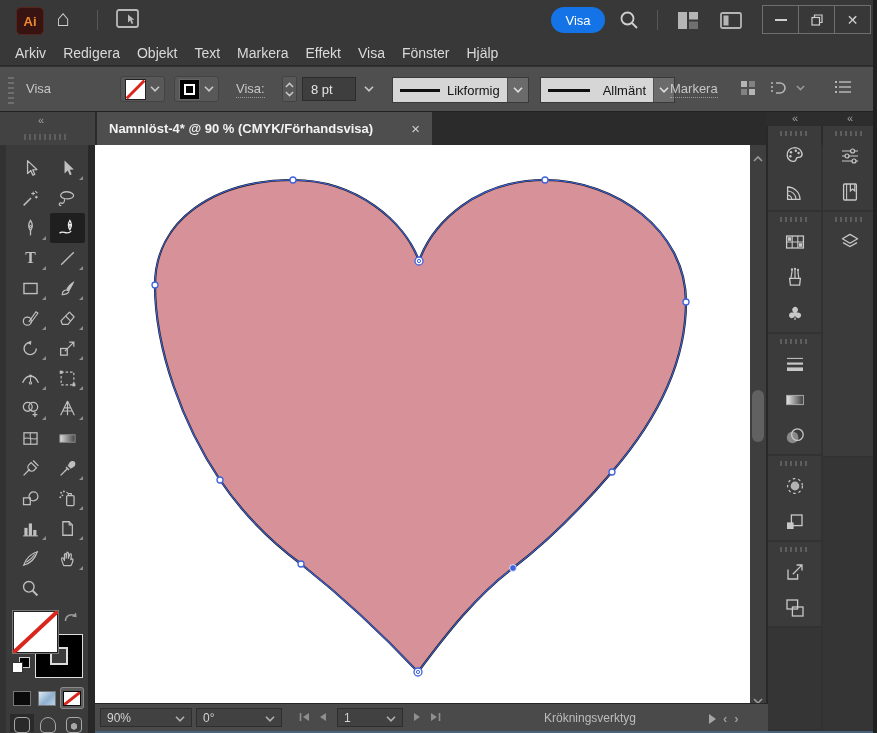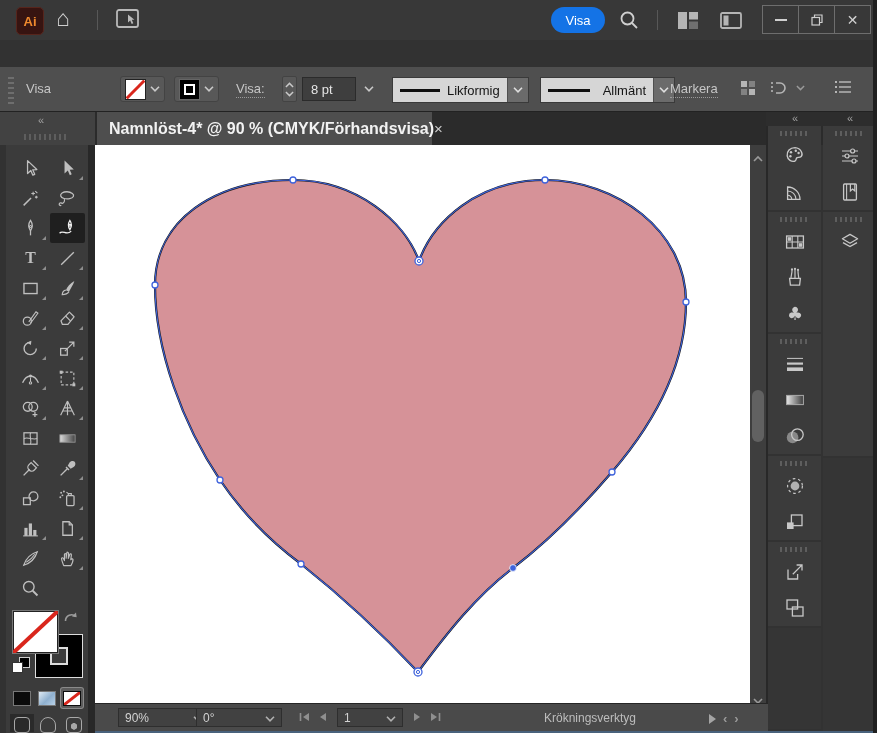--- a/index.html
+++ b/index.html
@@ -54,21 +54,21 @@
   .cb-icon{position:absolute;top:13px;color:#b5b5b5;}
   
   .tabrow{position:absolute;left:0;top:112px;width:877px;height:33px;background:#2b2b2b;}
   .leftstrip{position:absolute;left:0;top:0;width:95px;height:33px;background:#424242;}
   .collapse{font-size:11px;color:#a0a0a0;letter-spacing:1px;}
   .leftstrip .collapse{position:absolute;left:38px;top:2px;}
   .leftstrip .grip{position:absolute;left:24px;top:22px;width:44px;height:6px;
       background:repeating-linear-gradient(90deg,#5e5e5e 0 2px,transparent 2px 5px);}
   .doc-tab{position:absolute;left:97px;top:0;width:335px;height:33px;background:#4e4e4e;display:flex;
            align-items:center;padding:0 12px;box-sizing:border-box;}
-  .doc-tab .ttl{font-size:16px;font-weight:600;color:#f2f2f2;white-space:nowrap;}
+  .doc-tab .ttl{font-size:13px;font-weight:600;color:#f2f2f2;white-space:nowrap;}
   .doc-tab .cls{margin-left:auto;font-size:15px;color:#cfcfcf;}
   
   .edge-gap{position:absolute;background:#282828;}
   .toolbar{position:absolute;left:6px;top:145px;width:82px;height:588px;background:#3b3b3b;z-index:2;}
   #tools{position:absolute;left:7px;top:8px;display:grid;grid-template-columns:35px 35px;grid-auto-rows:30px;gap:0 2px;}
   .tool{position:relative;display:flex;align-items:center;justify-content:center;color:#bfbfbf;border-radius:2px;}
   .tool svg{width:19px;height:19px;}
   .tool.active{background:#1f1f1f;color:#f0f0f0;}
   .tool.sub:after{content:"";position:absolute;right:2px;bottom:3px;border-left:4px solid transparent;
                   border-bottom:4px solid #8d8d8d;}
@@ -173,20 +173,31 @@
             <path d="M3.5 3.5 V1 H11 V8.5 H8.5" fill="none" stroke="#cfcfcf" stroke-width="1.2"></path>
             <rect x="1" y="3.5" width="7.5" height="7.5" fill="none" stroke="#cfcfcf" stroke-width="1.2"></rect>
           </svg>
       </div>
       <div class="winbtn">
           <span class="close-glyph">✕</span>
         </div>
     </div>
   </div>
 
+  <div class="menubar" id="menubar">
+      <span class="menu-item">Arkiv</span>
+      <span class="menu-item">Redigera</span>
+      <span class="menu-item">Objekt</span>
+      <span class="menu-item">Text</span>
+      <span class="menu-item">Markera</span>
+      <span class="menu-item">Effekt</span>
+      <span class="menu-item">Visa</span>
+      <span class="menu-item">Fönster</span>
+      <span class="menu-item">Hjälp</span>
+    </div>
 
   <div class="controlbar">
     <div class="cb-grip"></div>
     <div class="cb-label" style="left:26px">Visa</div>
 
     <div class="swgroup" style="left:120px">
       <div class="fillsw"></div>
       <svg class="chevsvg" width="10" height="6" viewBox="0 0 10 6">
           <path d="M1 .8 L5 4.8 L9 .8" fill="none" stroke="#c9c9c9" stroke-width="1.6"></path>
         </svg>
@@ -540,21 +551,21 @@
     </div>
     <div class="vthumb"></div>
     <div class="vchev" style="top:546px">
       <svg width="12" height="8" viewBox="0 0 12 8">
           <path d="M2 2 L6 6 L10 2" fill="none" stroke="#9a9a9a" stroke-width="1.6"></path>
         </svg>
     </div>
   </div>
 
   <div class="statusbar">
-    <div class="sb-box" style="left:23px;width:92px">
+    <div class="sb-box" style="left:5px;width:92px">
       <span>90%</span>
       <span class="chevwrap"><svg width="10" height="6" viewBox="0 0 10 6">
             <path d="M1 .8 L5 4.8 L9 .8" fill="none" stroke="#b0b0b0" stroke-width="1.6"></path>
           </svg></span>
     </div>
     <div class="sb-box" style="left:101px;width:86px">
       <span>0°</span>
       <span class="chevwrap"><svg width="10" height="6" viewBox="0 0 10 6">
             <path d="M1 .8 L5 4.8 L9 .8" fill="none" stroke="#b0b0b0" stroke-width="1.6"></path>
           </svg></span>

